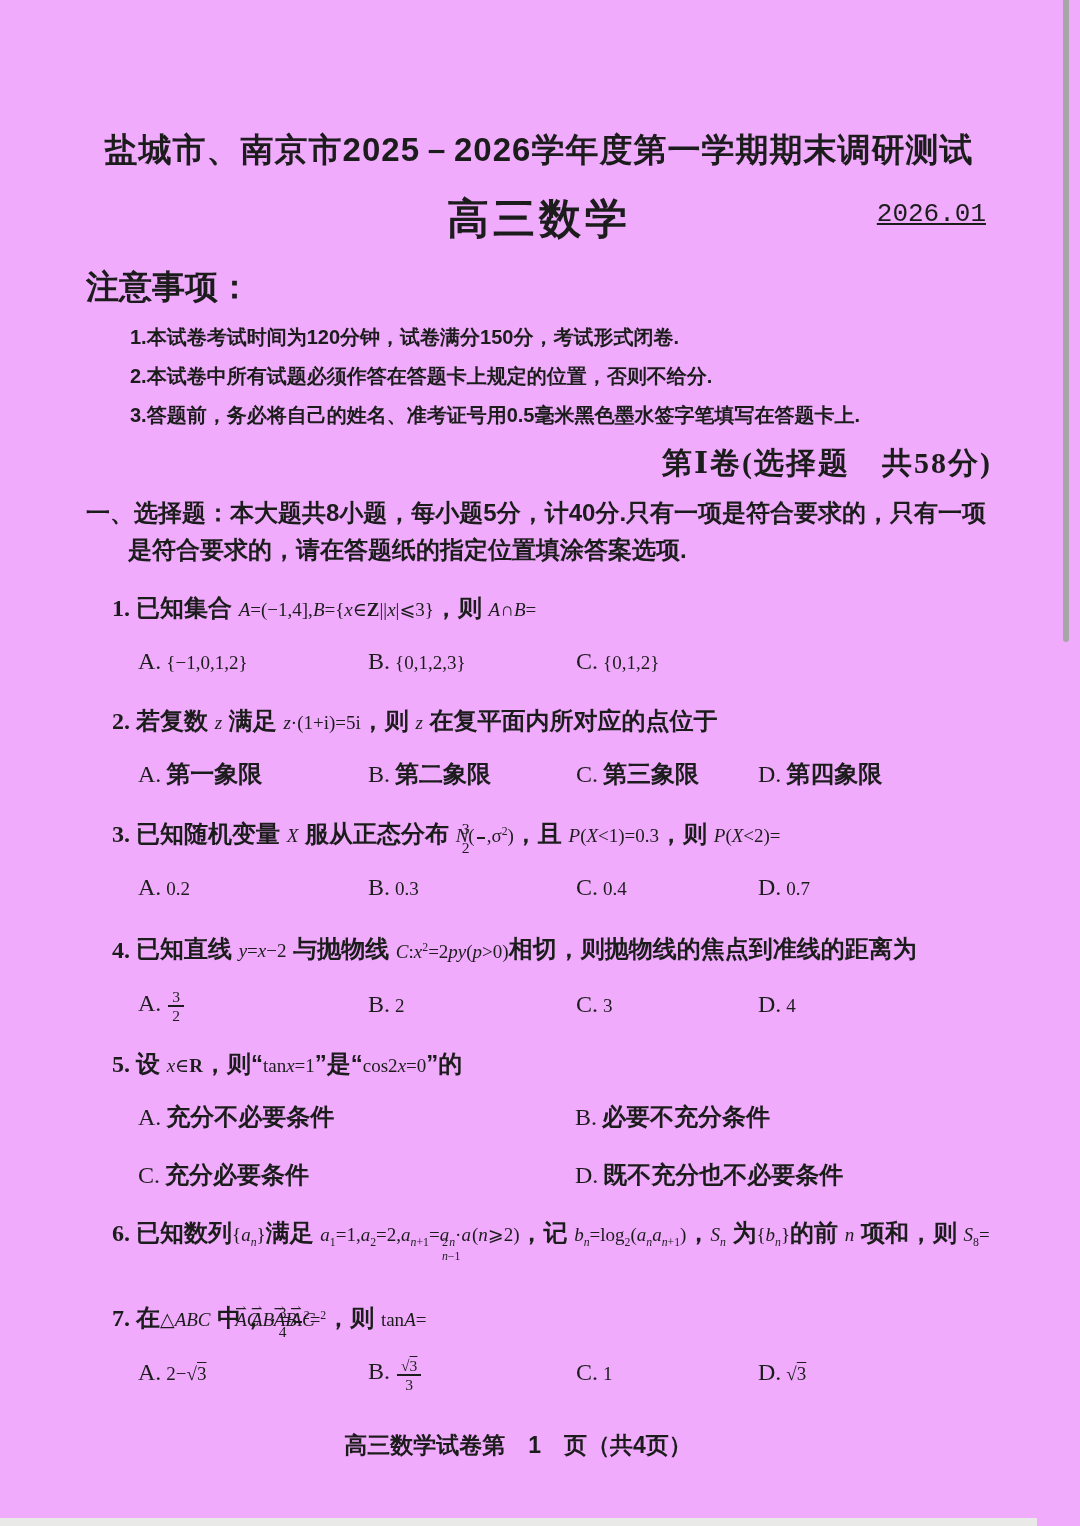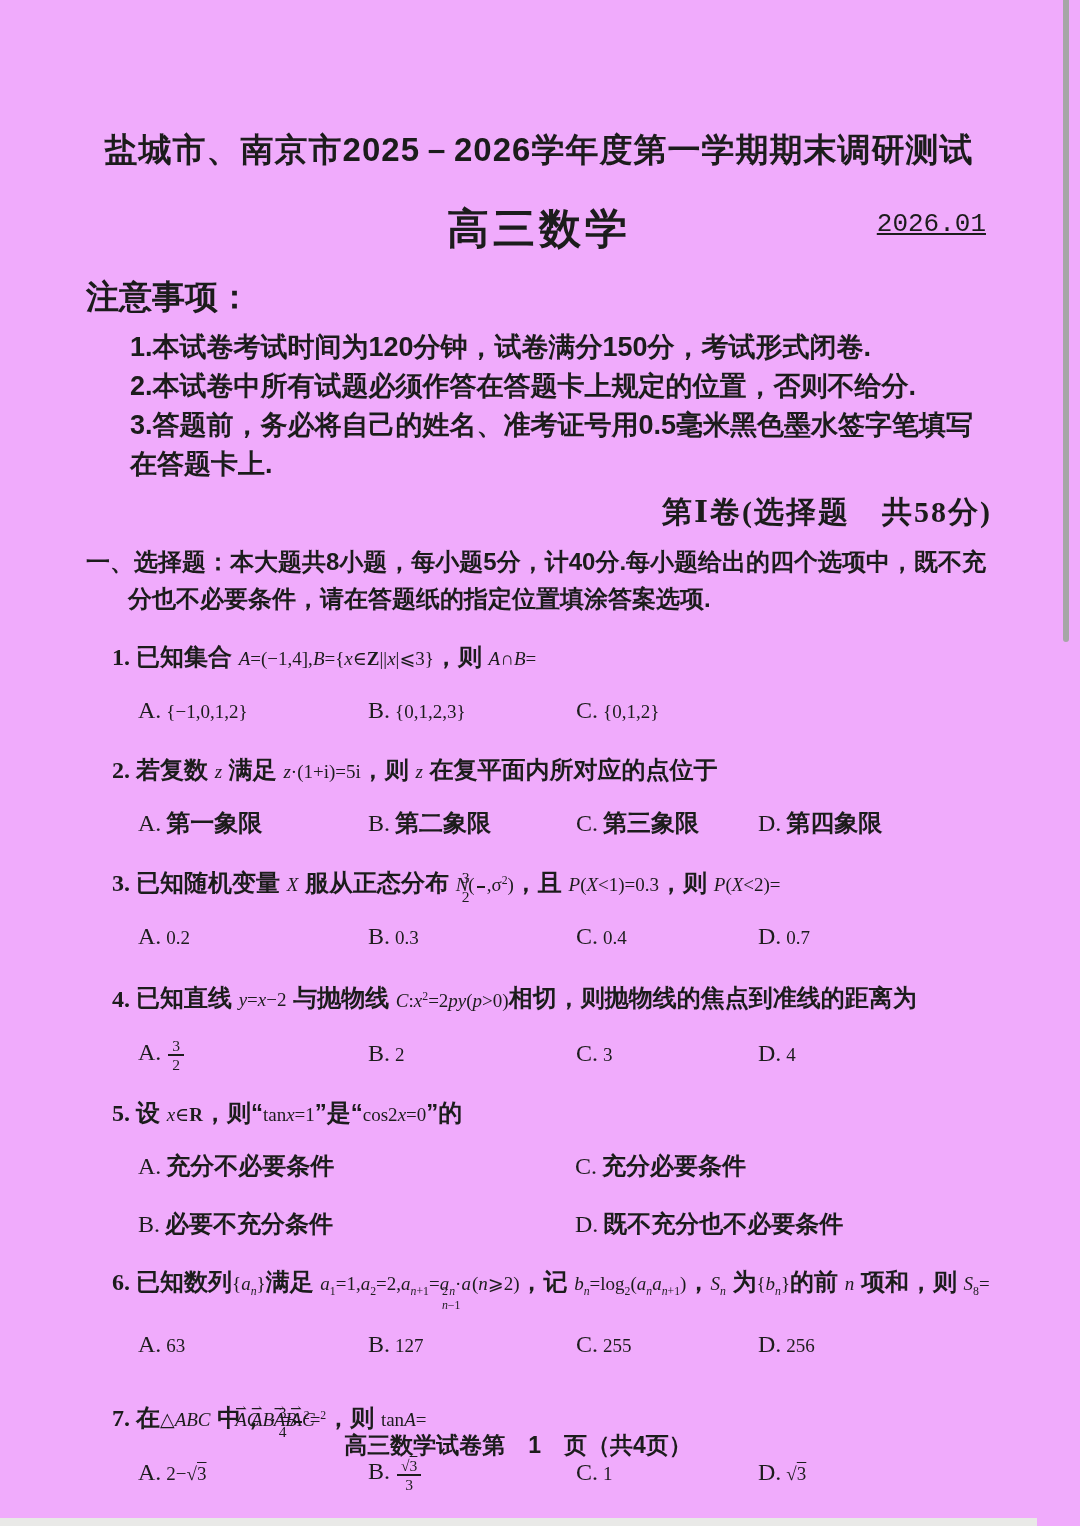--- a/index.html
+++ b/index.html
@@ -19,32 +19,32 @@
   .bottom-bar {
     position:absolute; left:0; top:1518px; width:1037px; height:8px;
     background:#e9e9e7;
   }
   .content { padding:0 88px 0 86px; }
 
   .exam-title {
     margin-top:128px; text-align:center;
     font-size:33px; font-weight:700; letter-spacing:1px;
   }
-  .subject-row { position:relative; margin-top:28px; text-align:center; }
+  .subject-row { position:relative; margin-top:18px; text-align:center; }
   .exam-subject { display:inline-block; font-size:42px; font-weight:700; letter-spacing:4px; }
   .exam-date {
     position:absolute; right:6px; bottom:18px;
     font-size:26px; font-weight:400;
     font-family:"Liberation Mono","DejaVu Sans Mono",monospace;
     text-decoration:underline;
   }
 
   .notice-label { margin-top:18px; font-size:33px; font-weight:700; }
   .notice-items { margin-top:8px; margin-left:44px; }
-  .notice-item { font-size:27px; font-weight:700; line-height:39px; }
+  .notice-item { font-size:20px; font-weight:700; line-height:39px; }
 
   .section-title {
     margin-top:8px; text-align:right;
     font-size:30px; font-weight:700; letter-spacing:2px;
     font-family:"Liberation Serif","DejaVu Serif",serif;
   }
   .section-intro {
     margin-top:10px;
     font-size:24px; font-weight:700; line-height:37px;
     padding-left:42px; text-indent:-42px;
@@ -116,21 +116,21 @@
     </div>
 
     <div class="notice-label">注意事项：</div>
     <div class="notice-items">
         <div class="notice-item">1.本试卷考试时间为120分钟，试卷满分150分，考试形式闭卷.</div>
         <div class="notice-item">2.本试卷中所有试题必须作答在答题卡上规定的位置，否则不给分.</div>
         <div class="notice-item">3.答题前，务必将自己的姓名、准考证号用0.5毫米黑色墨水签字笔填写在答题卡上.</div>
       </div>
 
     <div class="section-title">第Ⅰ卷(选择题　共58分)</div>
-    <div class="section-intro">一、选择题：本大题共8小题，每小题5分，计40分.每小题给出的四个选项中，既不充分也不必要条件，请在答题纸的指定位置填涂答案选项.</div>
+    <div class="section-intro">一、选择题：本大题共8小题，每小题5分，计40分.只有一项是符合要求的，只有一项是符合要求的，请在答题纸的指定位置填涂答案选项.</div>
 
     <div class="questions">
         <div class="question">
           <div class="q-body"><span class="q-num">1.</span>已知集合 <span class="m"><i>A</i>=(−1,4],<i>B</i>={<i>x</i>∈<b>Z</b>||<i>x</i>|⩽3}</span>，则 <span class="m"><i>A</i>∩<i>B</i>=</span></div>
           <div class="q-options">
             <div class="option"><span class="opt-label">A.</span><span class="m">{−1,0,1,2}</span></div>
             <div class="option"><span class="opt-label">B.</span><span class="m">{0,1,2,3}</span></div>
             <div class="option"><span class="opt-label">C.</span><span class="m">{0,1,2}</span></div>
           </div>
         </div>
@@ -164,36 +164,30 @@
                 </span></span></div>
             <div class="option"><span class="opt-label">B.</span><span class="m">2</span></div>
             <div class="option"><span class="opt-label">C.</span><span class="m">3</span></div>
             <div class="option"><span class="opt-label">D.</span><span class="m">4</span></div>
           </div>
         </div>
         <div class="question">
           <div class="q-body"><span class="q-num">5.</span>设 <span class="m"><i>x</i>∈<b>R</b></span>，则“<span class="m">tan<i>x</i>=1</span>”是“<span class="m">cos2<i>x</i>=0</span>”的</div>
           <div class="q-options cols2">
             <div class="option"><span class="opt-label">A.</span>充分不必要条件</div>
+            <div class="option"><span class="opt-label">B.</span>必要不充分条件</div>
             <div class="option"><span class="opt-label">C.</span>充分必要条件</div>
-            <div class="option"><span class="opt-label">B.</span>必要不充分条件</div>
             <div class="option"><span class="opt-label">D.</span>既不充分也不必要条件</div>
           </div>
         </div>
         <div class="question">
           <div class="q-body"><span class="q-num">6.</span>已知数列<span class="m">{<i>a<sub>n</sub></i>}</span>满足 <span class="m"><i>a</i><sub>1</sub>=1,<i>a</i><sub>2</sub>=2,<i>a</i><sub><i>n</i>+1</sub>=<i>a<sub>n</sub></i>·<i>a</i><span class="ss">
                 <span class="t">2</span>
                 <span class="b"><i>n</i>−1</span>
               </span>(<i>n</i>⩾2)</span>，记 <span class="m"><i>b<sub>n</sub></i>=log<sub>2</sub>(<i>a<sub>n</sub></i><i>a</i><sub><i>n</i>+1</sub>)</span>，<span class="m"><i>S<sub>n</sub></i></span> 为<span class="m">{<i>b<sub>n</sub></i>}</span>的前 <span class="m"><i>n</i></span> 项和，则 <span class="m"><i>S</i><sub>8</sub>=</span></div>
-          <div class="q-options">
-            <div class="option"><span class="opt-label">A.</span><span class="m">63</span></div>
-            <div class="option"><span class="opt-label">B.</span><span class="m">127</span></div>
-            <div class="option"><span class="opt-label">C.</span><span class="m">255</span></div>
-            <div class="option"><span class="opt-label">D.</span><span class="m">256</span></div>
-          </div>
         </div>
         <div class="question">
           <div class="q-body has-vec"><span class="q-num">7.</span>在<span class="m">△<i>ABC</i></span> 中，<span class="m"><span class="vec"><i>AC</i></span> · <span class="vec"><i>AB</i></span>=<span class="frac">
                 <span class="fn">3</span>
                 <span class="fd">4</span>
               </span><span class="vec"><i>AB</i></span><sup>2</sup>=<span class="vec"><i>AC</i></span><sup>2</sup></span>，则 <span class="m">tan<i>A</i>=</span></div>
           <div class="q-options">
             <div class="option"><span class="opt-label">A.</span><span class="m">2−√<span class="ol">3</span></span></div>
             <div class="option"><span class="opt-label">B.</span><span class="m"><span class="frac">
                   <span class="fn">√<span class="ol">3</span></span>

